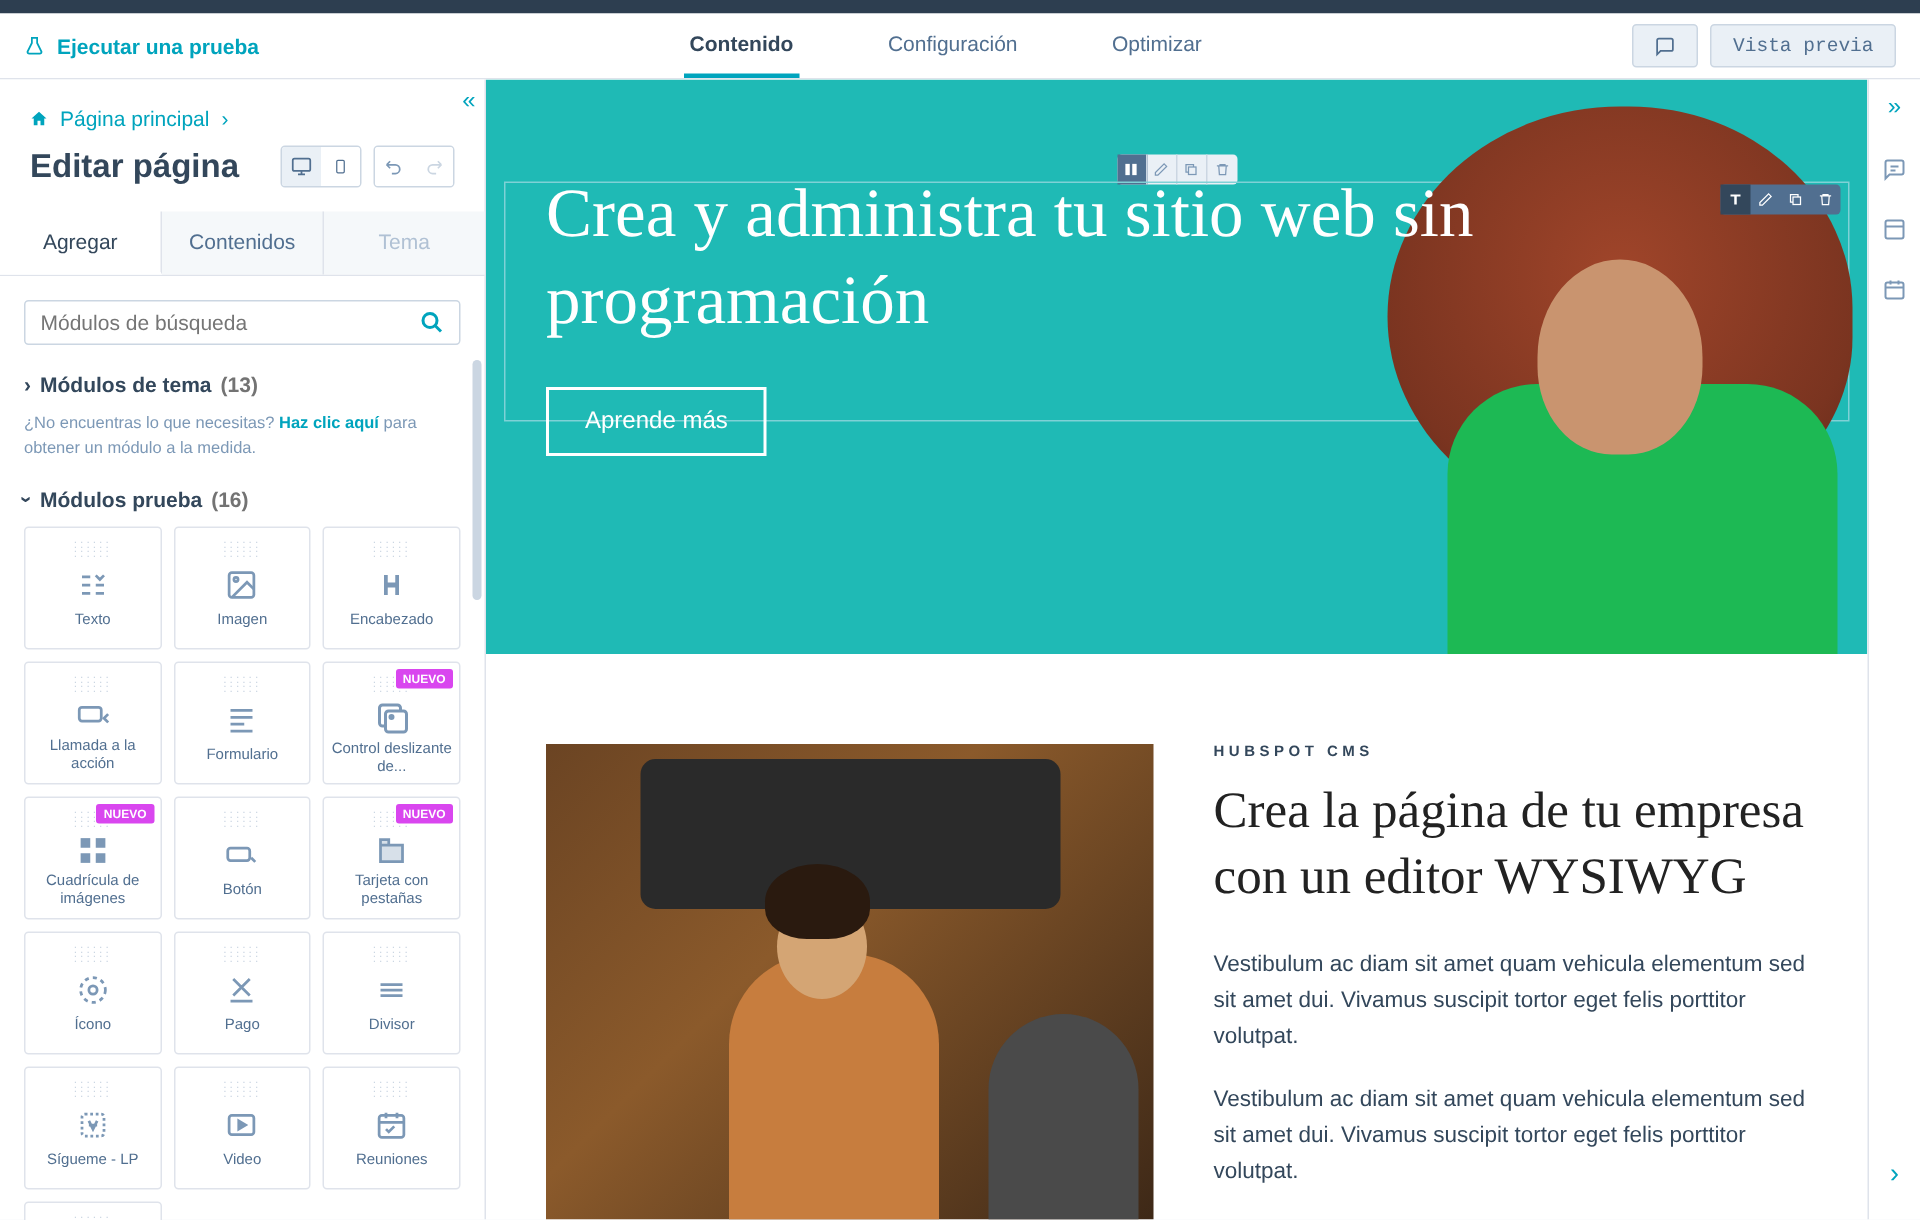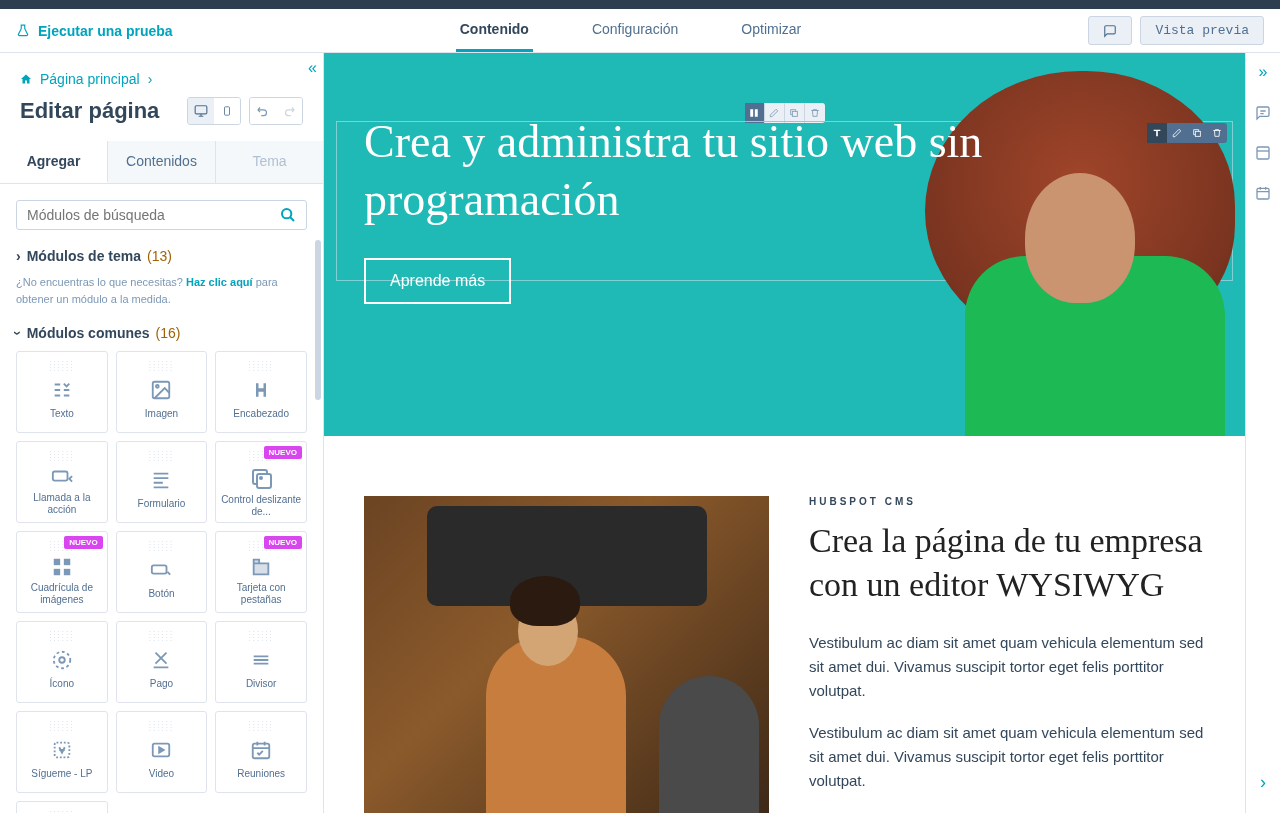--- a/index.html
+++ b/index.html
@@ -23,29 +23,29 @@
 .edit-row { padding: 10px 20px 16px; display: flex; align-items: center; justify-content: space-between; }
 .edit-title { font-size: 22px; font-weight: 600; color: #33475b; }
 .device-toggle { display: flex; border: 1px solid #cbd6e2; border-radius: 3px; overflow: hidden; }
 .device-btn { width: 26px; height: 26px; display: flex; align-items: center; justify-content: center; background: #fff; color: #516f90; cursor: pointer; }
 .device-btn.active { background: #eaf0f6; }
 .undo-redo { display: flex; border: 1px solid #cbd6e2; border-radius: 3px; overflow: hidden; }
 .undo-btn { width: 26px; height: 26px; display: flex; align-items: center; justify-content: center; background: #fff; color: #7c98b6; cursor: pointer; }
 
 .tabs { display: flex; border-bottom: 1px solid #dfe3eb; }
 .tab { flex: 1; text-align: center; padding: 12px 0; font-size: 14px; color: #516f90; background: #f5f8fa; cursor: pointer; border-right: 1px solid #dfe3eb; }
-.tab.active { background: #fff; color: #33475b; font-weight: 700; border-bottom: 2px solid #fff; }
+.tab.active { background: #fff; color: #33475b; font-weight: 400; border-bottom: 2px solid #fff; }
 .tab:last-child { border-right: none; color: #b0c1d4; }
 
 .scroll-area { flex: 1; overflow-y: auto; padding: 16px 16px 0; position: relative; }
 .search-wrap { border: 1px solid #cbd6e2; border-radius: 3px; display: flex; align-items: center; padding: 6px 10px; margin-bottom: 18px; }
 .search-input { flex: 1; border: none; outline: none; font-size: 14px; color: #516f90; }
 
 .section-header { display: flex; align-items: center; gap: 6px; font-size: 14px; font-weight: 700; color: #33475b; cursor: pointer; margin-bottom: 10px; }
-.section-header .count { color: #a16207; font-weight: 400; }
+.section-header .count { color: #737373; font-weight: 700; }
 
 .helper-text { font-size: 11px; color: #7c98b6; line-height: 1.5; margin-bottom: 18px; }
 .helper-text a { color: #00a4bd; font-weight: 600; }
 
 .module-grid { display: grid; grid-template-columns: repeat(3, 1fr); gap: 8px; }
 .module-card { border: 1px solid #dfe3eb; border-radius: 3px; background: #fff; padding: 8px 4px; display: flex; flex-direction: column; align-items: center; text-align: center; cursor: grab; position: relative; height: 82px; }
 .module-handle { color: #cbd6e2; font-size: 8px; letter-spacing: 2px; line-height: 6px; margin-bottom: 4px; }
 .module-icon { width: 28px; height: 28px; display: flex; align-items: center; justify-content: center; color: #7c98b6; margin-bottom: 4px; }
 .module-label { font-size: 10px; color: #516f90; line-height: 1.2; }
 .badge { position: absolute; top: 4px; right: 4px; background: #d946ef; color: #fff; font-size: 8px; font-weight: 700; padding: 2px 5px; border-radius: 2px; }
@@ -178,21 +178,21 @@
         <span>Módulos de tema</span>
         <span class="count">(13)</span>
       </div>
 
       <div class="helper-text">
         <span>¿No encuentras lo que necesitas? </span><a>Haz clic aquí</a><span> para obtener un módulo a la medida.</span>
       </div>
 
       <div class="section-header">
         <span style="transform:rotate(90deg);display:inline-block;">›</span>
-        <span>Módulos comunes</span>
+        <span>Módulos prueba</span>
         <span class="count">(16)</span>
       </div>
 
       <div class="module-grid" id="module-grid">
           <div class="module-card">
             <div class="module-handle">::::::<br>::::::</div>
     <div class="module-icon">
               <svg width="26" height="22" viewBox="0 0 24 24" fill="none" stroke="#7c98b6" stroke-width="2">
                 <path d="M4 6h6M4 12h6M4 18h6M14 5l3 3 3-3M14 12h6M14 18h6"></path>
               </svg>

